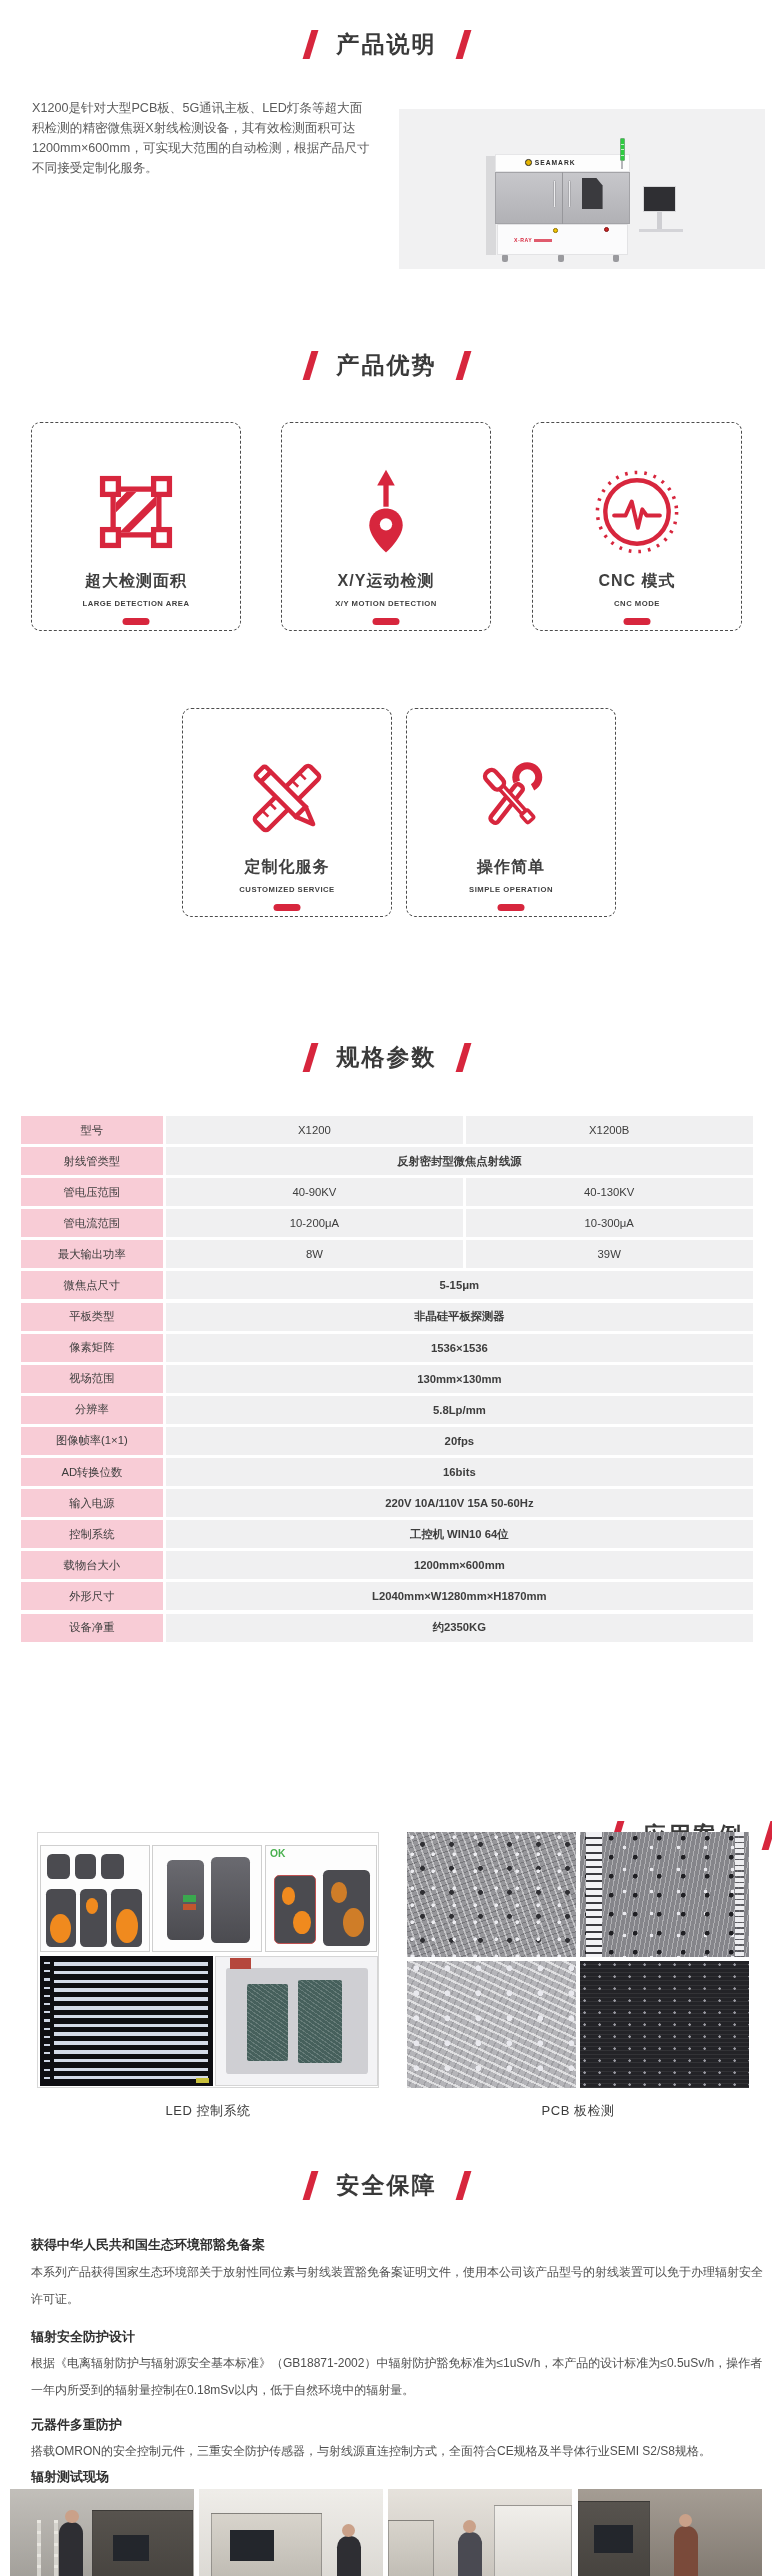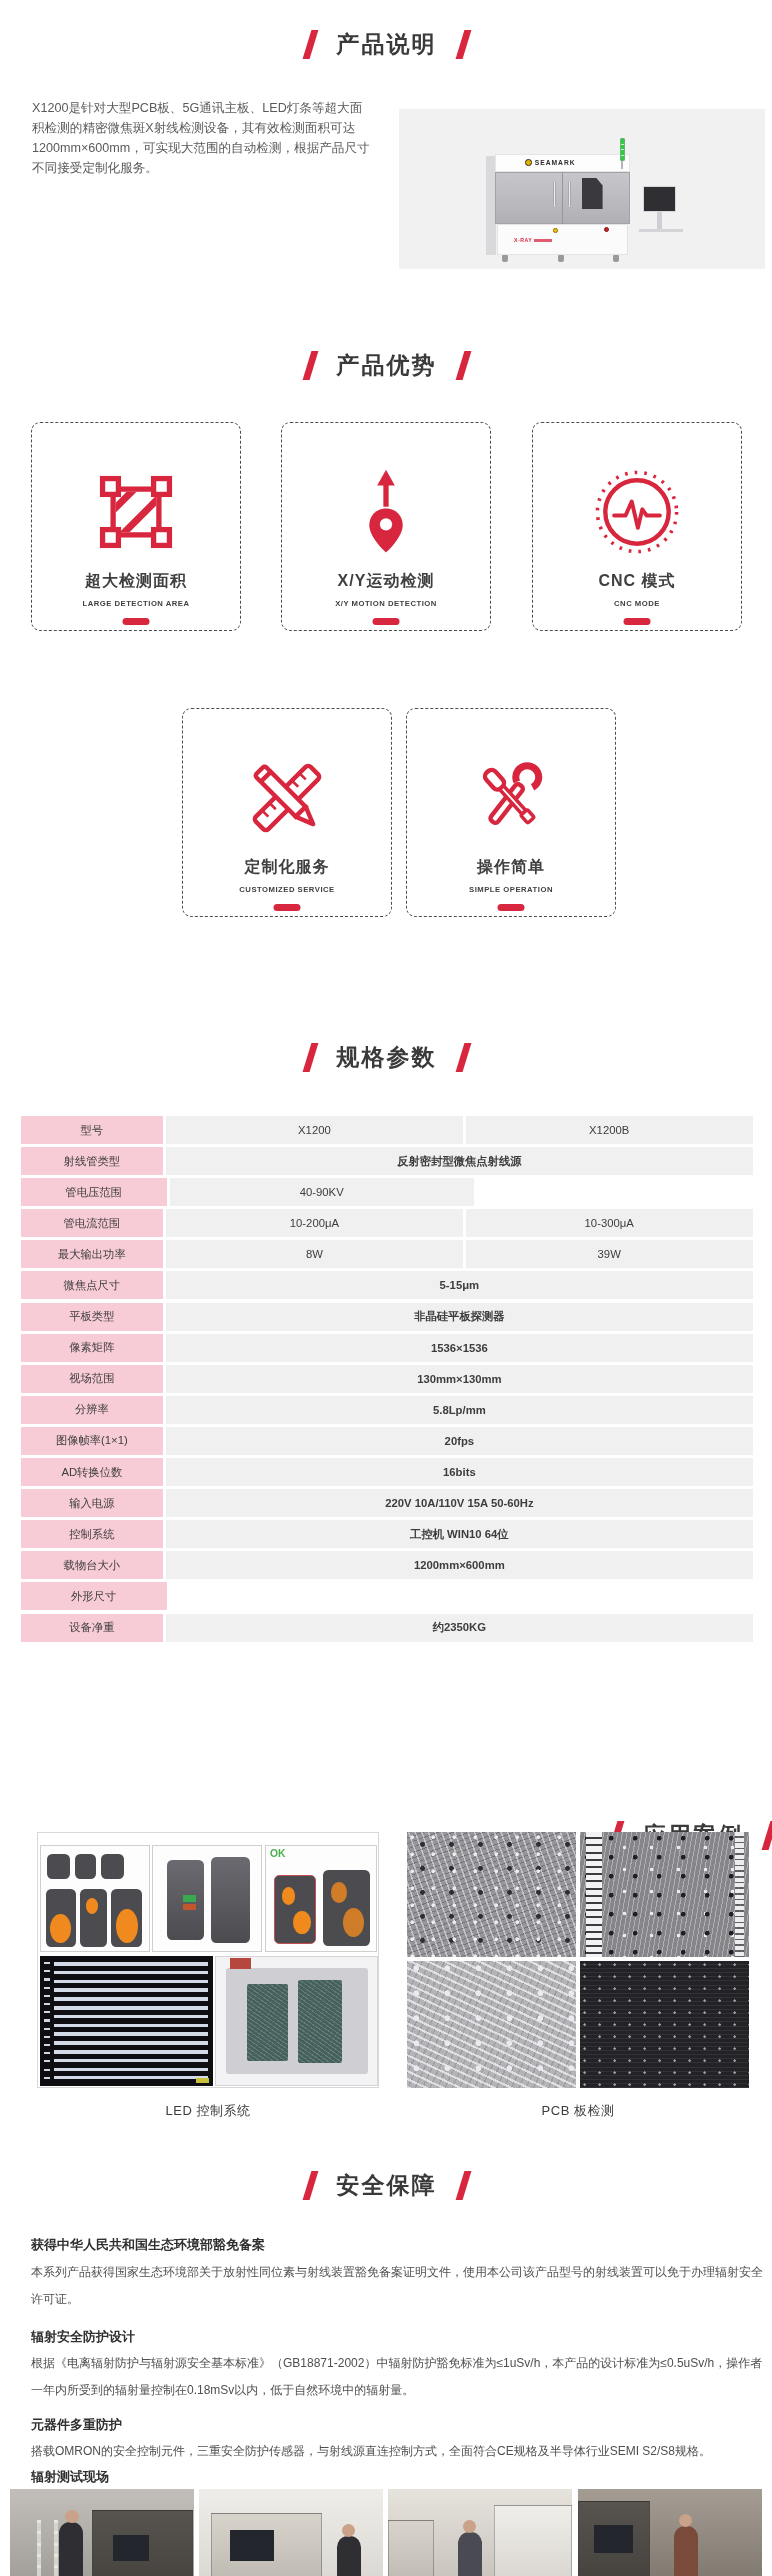--- a/index.html
+++ b/index.html
@@ -258,20 +258,21 @@
         <div class="spec-cell spec-v a">X1200</div>
         <div class="spec-cell spec-v b">X1200B</div>
       </div>
       <div class="spec-row">
         <div class="spec-cell spec-label">射线管类型</div>
         <div class="spec-cell spec-v merged">反射密封型微焦点射线源</div>
       </div>
       <div class="spec-row">
         <div class="spec-cell spec-label">管电压范围</div>
         <div class="spec-cell spec-v a">40-90KV</div>
+        <div class="spec-cell spec-v b">40-130KV</div>
       </div>
       <div class="spec-row">
         <div class="spec-cell spec-label">管电流范围</div>
         <div class="spec-cell spec-v a">10-200μA</div>
         <div class="spec-cell spec-v b">10-300μA</div>
       </div>
       <div class="spec-row">
         <div class="spec-cell spec-label">最大输出功率</div>
         <div class="spec-cell spec-v a">8W</div>
         <div class="spec-cell spec-v b">39W</div>
@@ -311,20 +312,21 @@
       <div class="spec-row">
         <div class="spec-cell spec-label">控制系统</div>
         <div class="spec-cell spec-v merged">工控机 WIN10 64位</div>
       </div>
       <div class="spec-row">
         <div class="spec-cell spec-label">载物台大小</div>
         <div class="spec-cell spec-v merged">1200mm×600mm</div>
       </div>
       <div class="spec-row">
         <div class="spec-cell spec-label">外形尺寸</div>
+        <div class="spec-cell spec-v merged">L2040mm×W1280mm×H1870mm</div>
       </div>
       <div class="spec-row">
         <div class="spec-cell spec-label">设备净重</div>
         <div class="spec-cell spec-v merged">约2350KG</div>
       </div>
     </div>
 
   <div class="sec-title t4">
     <span class="slash"></span>
     <span class="t-text">应用案例</span>

